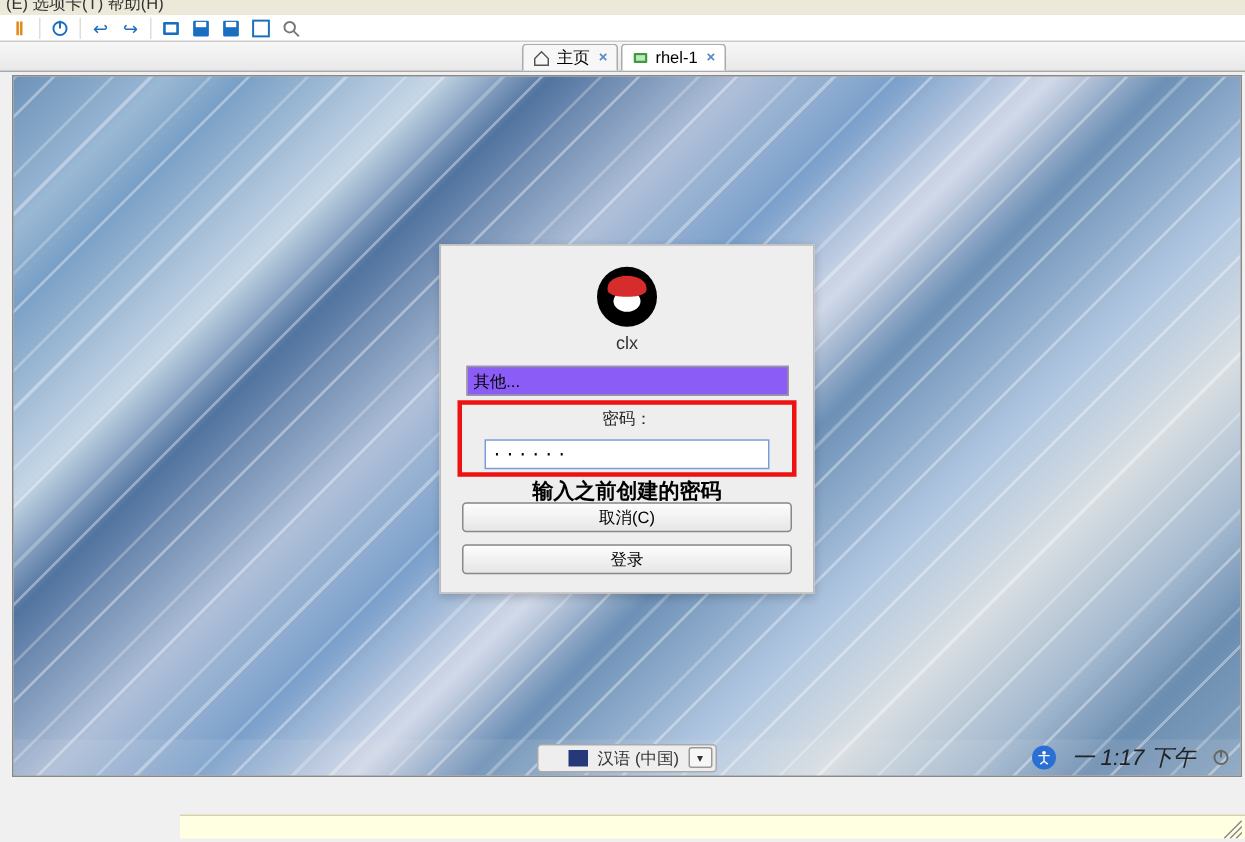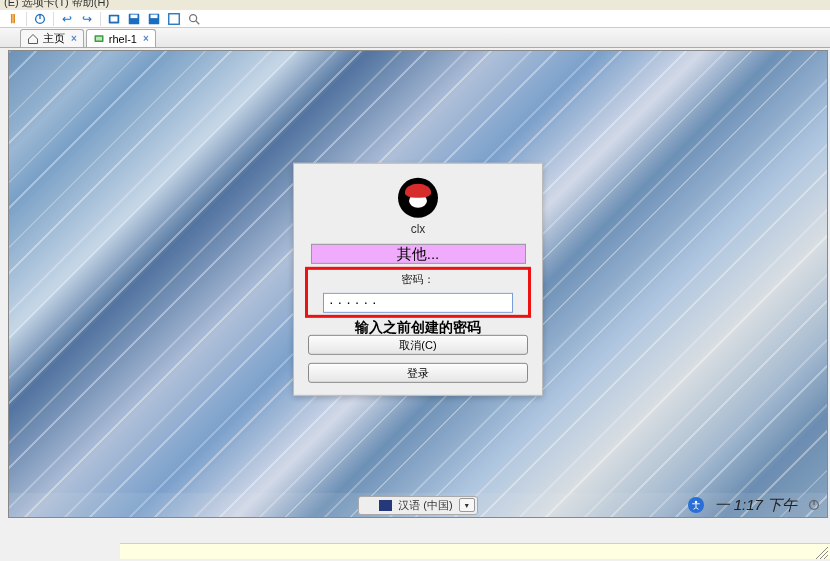--- a/index.html
+++ b/index.html
@@ -37,21 +37,22 @@
     justify-content: center;
     color: #1a6ec1;
   }
   .toolbar-sep { width:1px; height:14px; background:#ddd; }
   .tabbar {
     height: 20px;
     background: linear-gradient(#f7f7f7,#e8e8e8);
     border-bottom: 1px solid #aaa;
     display: flex;
     align-items: flex-end;
-    padding-left: 20px;
+    padding-left: 4px;
+    justify-content: center;
   }
   .tab {
     height: 18px;
     padding: 0 6px;
     border: 1px solid #aaa;
     border-bottom: none;
     border-radius: 3px 3px 0 0;
     display: flex;
     align-items: center;
     gap: 4px;
@@ -122,26 +123,25 @@
   }
   .username {
     text-align:center;
     font-size:12px;
     color:#333;
     margin-bottom:8px;
   }
   .text-input {
     width: 215px; height:20px;
     border:1px solid #999;
-    background:#f0abfc;
+    background:#8b5cf6;
     padding:1px 4px;
-    font-size:15px;
+    font-size:11px;
     display:block;
     margin: 0 auto 6px auto;
-    text-align: center;
   }
   .pw-row {
     display:flex; align-items:center;
     gap:6px;
     justify-content:center;
     padding: 2px;
     flex-direction: column;
   }
   .pw-row.highlight {
     outline: 3px solid #e11;

